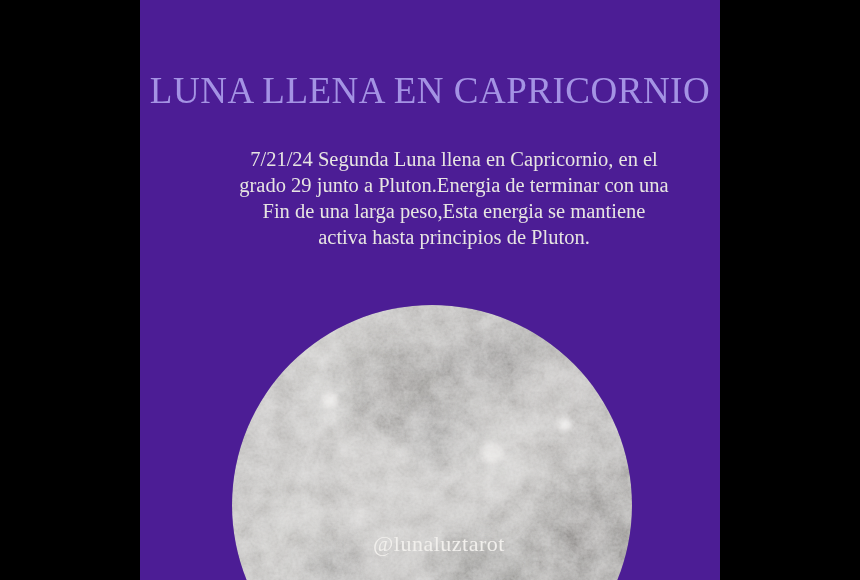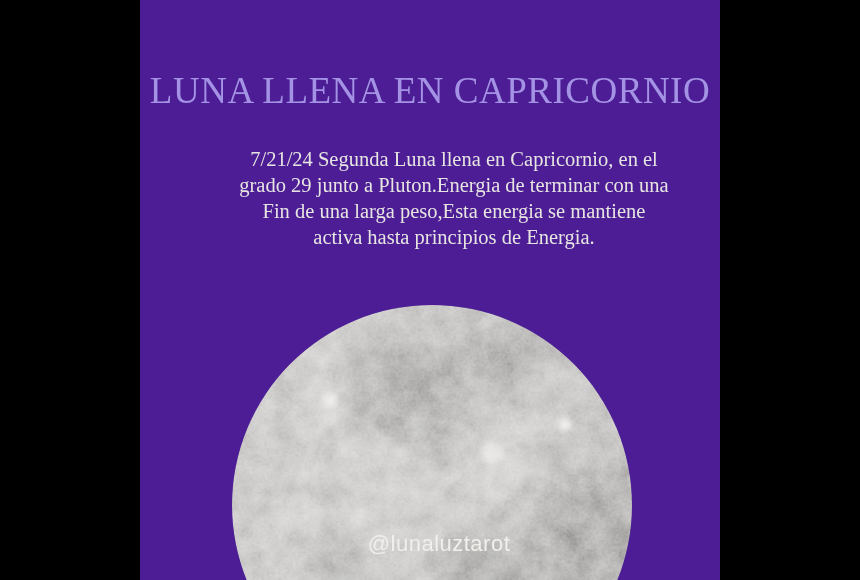--- a/index.html
+++ b/index.html
@@ -47,42 +47,42 @@
   .moon-wrap {
     position: absolute; left: 90px; top: 303px;
     width: 404px; height: 404px;
   }
   .moon-wrap svg { display: block; }
   .watermark {
     position: absolute; top: 531px; left: 0; width: 100%;
     box-sizing: border-box;
     padding-left: 18px;
     text-align: center;
-    font-family: Liberation Sans, sans-serif;
+    font-family: Liberation Serif, serif;
     font-size: 22px;
     font-weight: 400;
     letter-spacing: 0.5px;
     color: #f1efec;
   }
 </style>
 </head>
 <body>
 
 <div class="letterbox left"></div>
 <div class="letterbox right"></div>
 
 <div class="panel">
 
   <div class="post-title">LUNA LLENA EN CAPRICORNIO</div>
 
   <div class="post-body">
     <span>7/21/24 Segunda Luna llena en Capricornio, en el</span>
     <span>grado 29 junto a Pluton.Energia de terminar con una</span>
     <span>Fin de una larga peso,Esta energia se mantiene</span>
-    <span>activa hasta principios de Energia.</span>
+    <span>activa hasta principios de Pluton.</span>
   </div>
 
   <div class="moon-wrap">
     <svg width="404" height="404" viewBox="0 0 404 404" xmlns="http://www.w3.org/2000/svg">
       <defs>
         <clipPath id="moonClip">
             <circle cx="202" cy="202" r="200"></circle>
           </clipPath>
         <radialGradient id="gBase" cx="0.40" cy="0.40" r="0.78">
           <stop offset="0" stop-color="#c0bebc"></stop>

